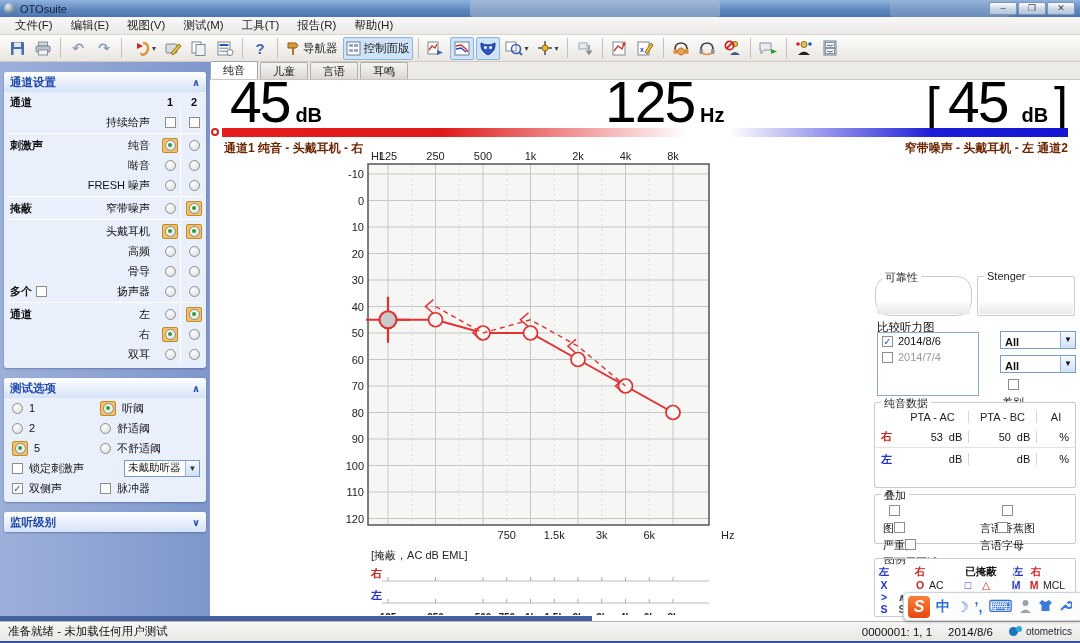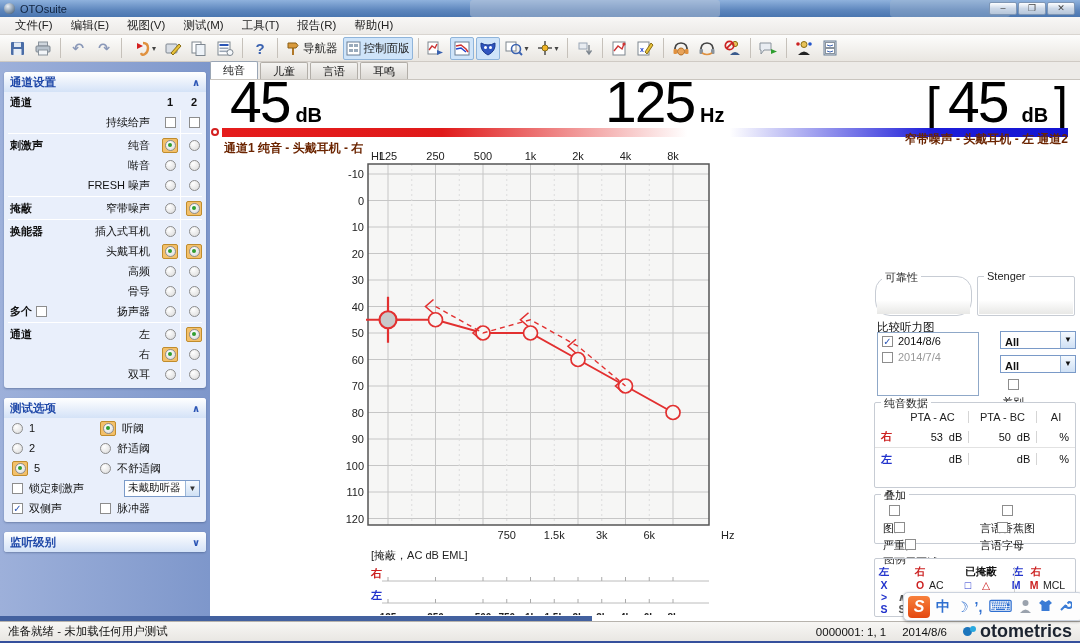--- a/index.html
+++ b/index.html
@@ -36,21 +36,21 @@
   
   .sidebar { position:absolute; left:0; top:62px; width:210px; height:555px; background:linear-gradient(90deg,#9db0da,#7e97cb); padding:10px 4px 0 4px; }
   .main { position:absolute; left:210px; top:62px; width:870px; height:555px; background:#fff; }
   .bluestrip { position:absolute; left:0; top:616px; width:592px; height:5px; background:#43619f; }
   .statusbar { position:absolute; left:0; top:621px; width:1080px; height:20px; background:linear-gradient(#f7f6f4,#e9e7e3); border-top:1px solid #b7b3ad; display:flex; align-items:center; padding:0 8px; }
   .statusbar .left { flex:1; font-size:11.5px; }
   .statusbar .right { display:flex; align-items:center; gap:16px; font-size:11.5px; }
   .bottomborder { position:absolute; left:0; top:641px; width:1080px; height:2px; background:#35509c; }
   .oto-logo { display:inline-flex; align-items:center; margin-right:4px; }
   .oto-logo i { display:inline-block; border-radius:50%; }
-  .brand { font-weight:bold; font-size:18px; color:#1c2430; }
+  .brand { font-weight:normal; font-size:10px; color:#1c2430; }
 
   
   .panel { background:#e9effb; border-radius:3px; margin-bottom:10px; overflow:hidden; box-shadow:0 1px 2px rgba(30,50,90,.35); position:relative; }
   .phead { height:20px; background:linear-gradient(#ffffff,#d4e2f7); display:flex; align-items:center; padding:0 6px; }
   .phead .pt { color:#1f48a8; font-weight:bold; font-size:11.5px; flex:1; }
   .phead .chev { color:#2b55b5; font-weight:bold; font-size:10px; }
   .csrow { height:20px; display:flex; align-items:center; padding-left:6px; }
   .glabel { width:52px; font-weight:bold; font-size:11px; }
   .slabel { flex:1; text-align:right; padding-right:8px; font-size:11px; }
   .cell { width:24px; display:flex; justify-content:center; align-items:center; }
@@ -386,30 +386,20 @@
             <span class="radio"></span>
           </span>
         <span class="cell">
             <span class="hlbox">
               <span class="radio sel"></span>
             </span>
           </span>
       </div>
       <div class="wsep"></div>
       <div class="csrow">
-        <span class="glabel">换能器</span>
-        <span class="slabel">插入式耳机</span>
-        <span class="cell">
-            <span class="radio"></span>
-          </span>
-        <span class="cell">
-            <span class="radio"></span>
-          </span>
-      </div>
-      <div class="csrow">
         <span class="glabel"></span>
           <span class="slabel">头戴耳机</span>
         <span class="cell">
             <span class="hlbox">
               <span class="radio sel"></span>
             </span>
           </span>
         <span class="cell">
             <span class="hlbox">
               <span class="radio sel"></span>
@@ -577,21 +567,21 @@
     <div class="abs bignum" style="right:12px; top:12px;">
       <span class="br">[</span>
       <span class="n" style="margin:0 8px">45</span>
       <span class="u">dB</span>
       <span class="br" style="margin-left:6px">]</span>
     </div>
 
     <div class="vuring"></div>
     <div class="vubar"></div>
     <div class="abs chlabel" style="left:14px; top:78px;">通道1  纯音 - 头戴耳机 - 右</div>
-    <div class="abs chlabel" style="right:12px; top:69px;">窄带噪声 - 头戴耳机 - 左  通道2</div>
+    <div class="abs chlabel" style="right:12px; top:78px;">窄带噪声 - 头戴耳机 - 左  通道2</div>
 
     <div class="chartwrap">
       <svg id="audiogram" width="405" height="465">
           <rect x="33" y="14" width="341" height="361" fill="#f6f6f5" stroke="none"></rect>
           <line x1="33" y1="24" x2="374" y2="24" stroke="#c6c6c6" stroke-width="1"></line>
           <line x1="33" y1="50.5" x2="374" y2="50.5" stroke="#c6c6c6" stroke-width="1"></line>
           <line x1="33" y1="77" x2="374" y2="77" stroke="#c6c6c6" stroke-width="1"></line>
           <line x1="33" y1="103.5" x2="374" y2="103.5" stroke="#c6c6c6" stroke-width="1"></line>
           <line x1="33" y1="130" x2="374" y2="130" stroke="#c6c6c6" stroke-width="1"></line>
           <line x1="33" y1="156.5" x2="374" y2="156.5" stroke="#c6c6c6" stroke-width="1"></line>

